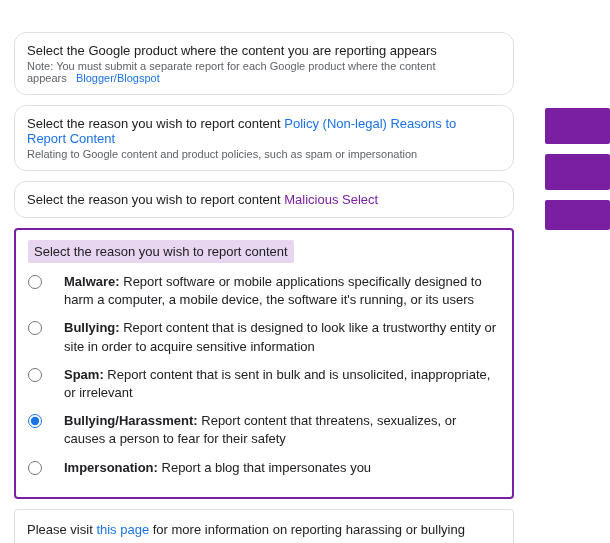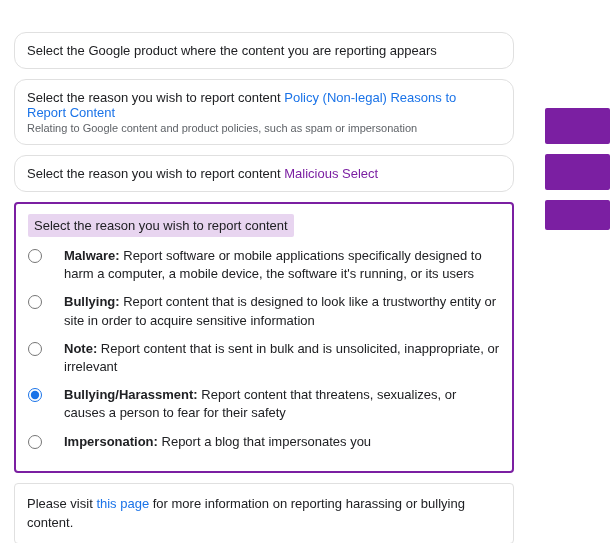--- a/index.html
+++ b/index.html
@@ -182,20 +182,21 @@
 <div class="page-wrapper">
   <div class="main-content">
 
     <p class="intro-text"></p>
 
     <div class="section-block">
       <div class="row">
         <div class="section-label"><span>Select the Google product where the content you are reporting appears</span></div>
         <span class="edit-icon"></span>
       </div>
+      <div class="note-text">Note: You must submit a separate report for each Google product where the content appears&nbsp;&nbsp;&nbsp;<a href="#" class="note-link">Blogger/Blogspot</a></div>
     </div>
 
     <div class="section-block">
       <div class="row">
         <div class="section-label"><span>Select the reason you wish to report content</span>&nbsp;<span class="value-text-blue">Policy (Non-legal) Reasons to Report Content</span></div>
         <span class="edit-icon"></span>
       </div>
       <div class="note-text value-text-blue">Relating to Google content and product policies, such as spam or impersonation</div>
     </div>
 
@@ -219,21 +220,21 @@
       <div class="radio-option">
         <input type="radio" name="reason" style="">
         <span class="radio-label">
           <strong>Bullying:</strong> Report content that is designed to look like a trustworthy entity or site in order to acquire sensitive information
         </span>
       </div>
 
       <div class="radio-option">
         <input type="radio" name="reason" style="">
         <span class="radio-label">
-          <strong>Note:</strong> Report content that is sent in bulk and is unsolicited, inappropriate, or irrelevant
+          <strong>Spam:</strong> Report content that is sent in bulk and is unsolicited, inappropriate, or irrelevant
         </span>
       </div>
 
       <div class="radio-option">
         <input type="radio" name="reason" checked="" style="">
         <span class="radio-label">
           <strong>Bullying/Harassment:</strong> Report content that threatens, sexualizes, or causes a person to fear for their safety
         </span>
       </div>
 

